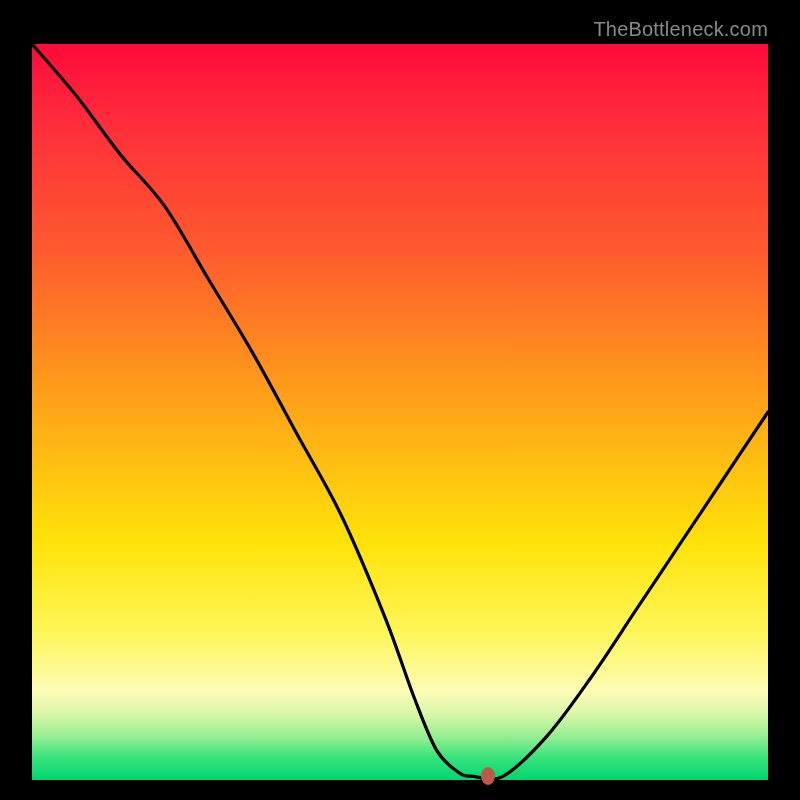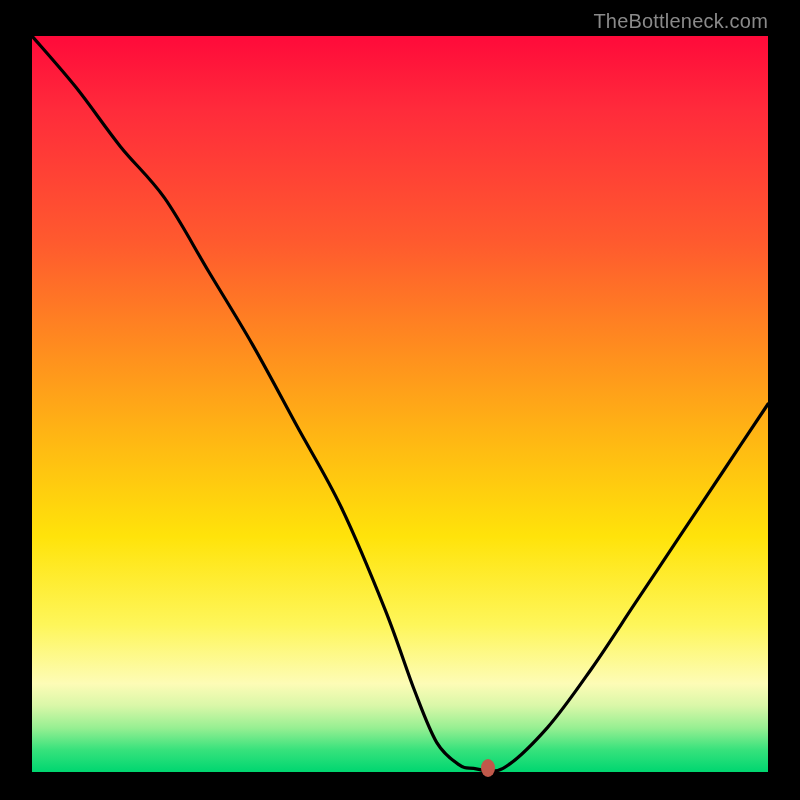--- a/index.html
+++ b/index.html
@@ -7,21 +7,21 @@
     padding: 0;
     width: 800px;
     height: 800px;
     background: #000;
     overflow: hidden;
     font-family: Arial, Helvetica, sans-serif;
   }
   .frame {
     position: absolute;
     left: 0;
-    top: 4px;
+    top: 12px;
     width: 800px;
     height: 565px;
     background: #000;
   }
   .plot {
     position: absolute;
     left: 32px;
     top: 32px;
     width: 736px;
     height: 736px;

